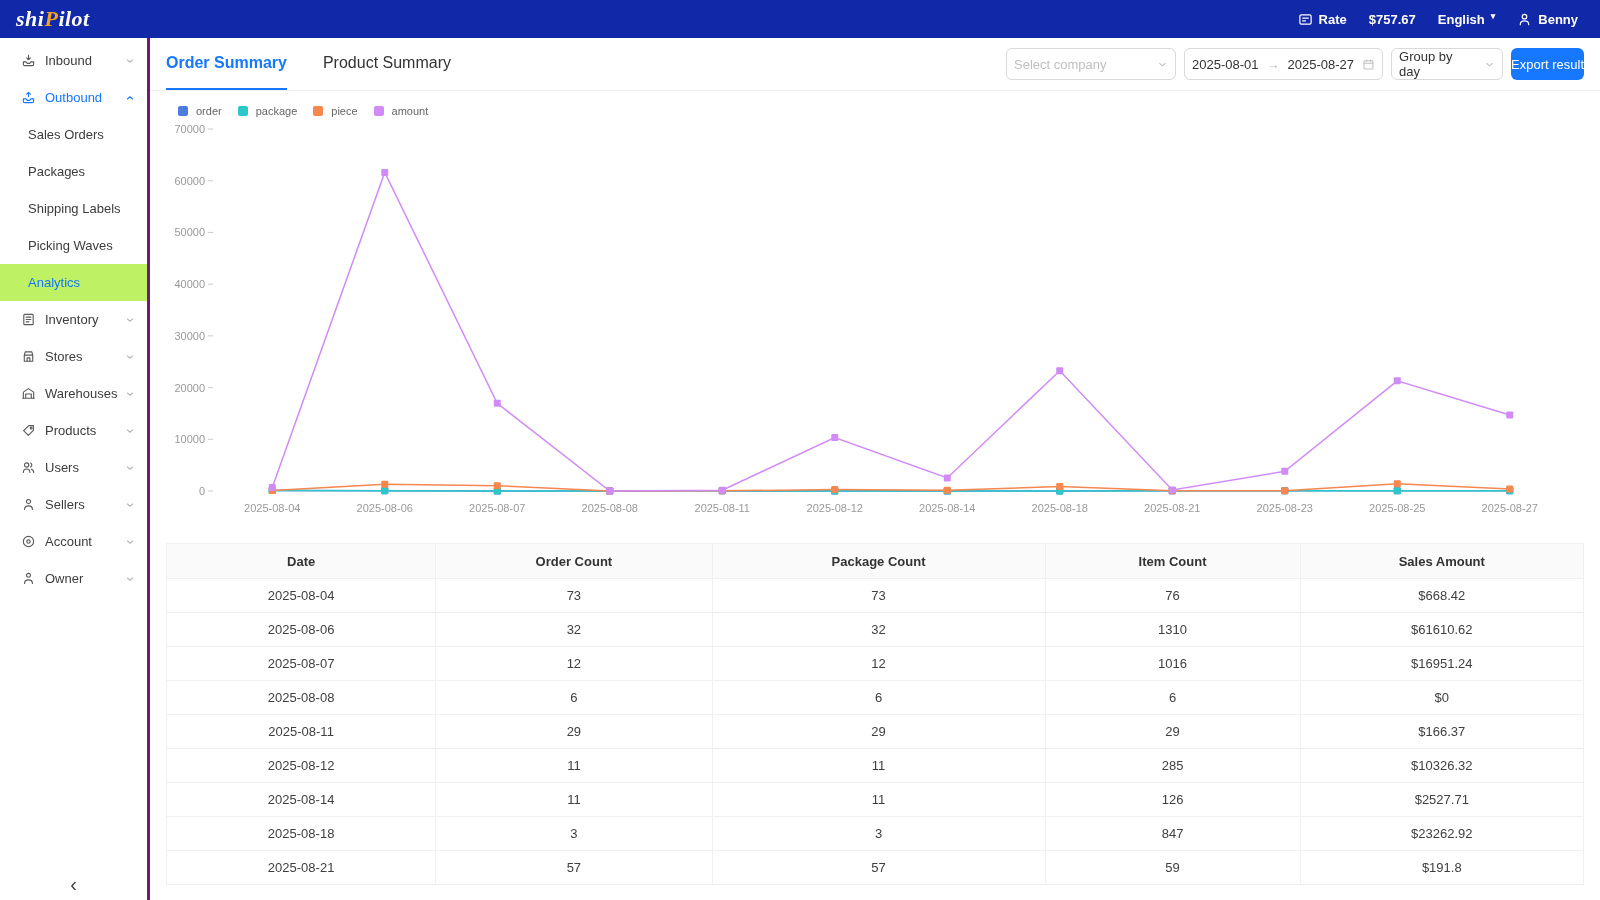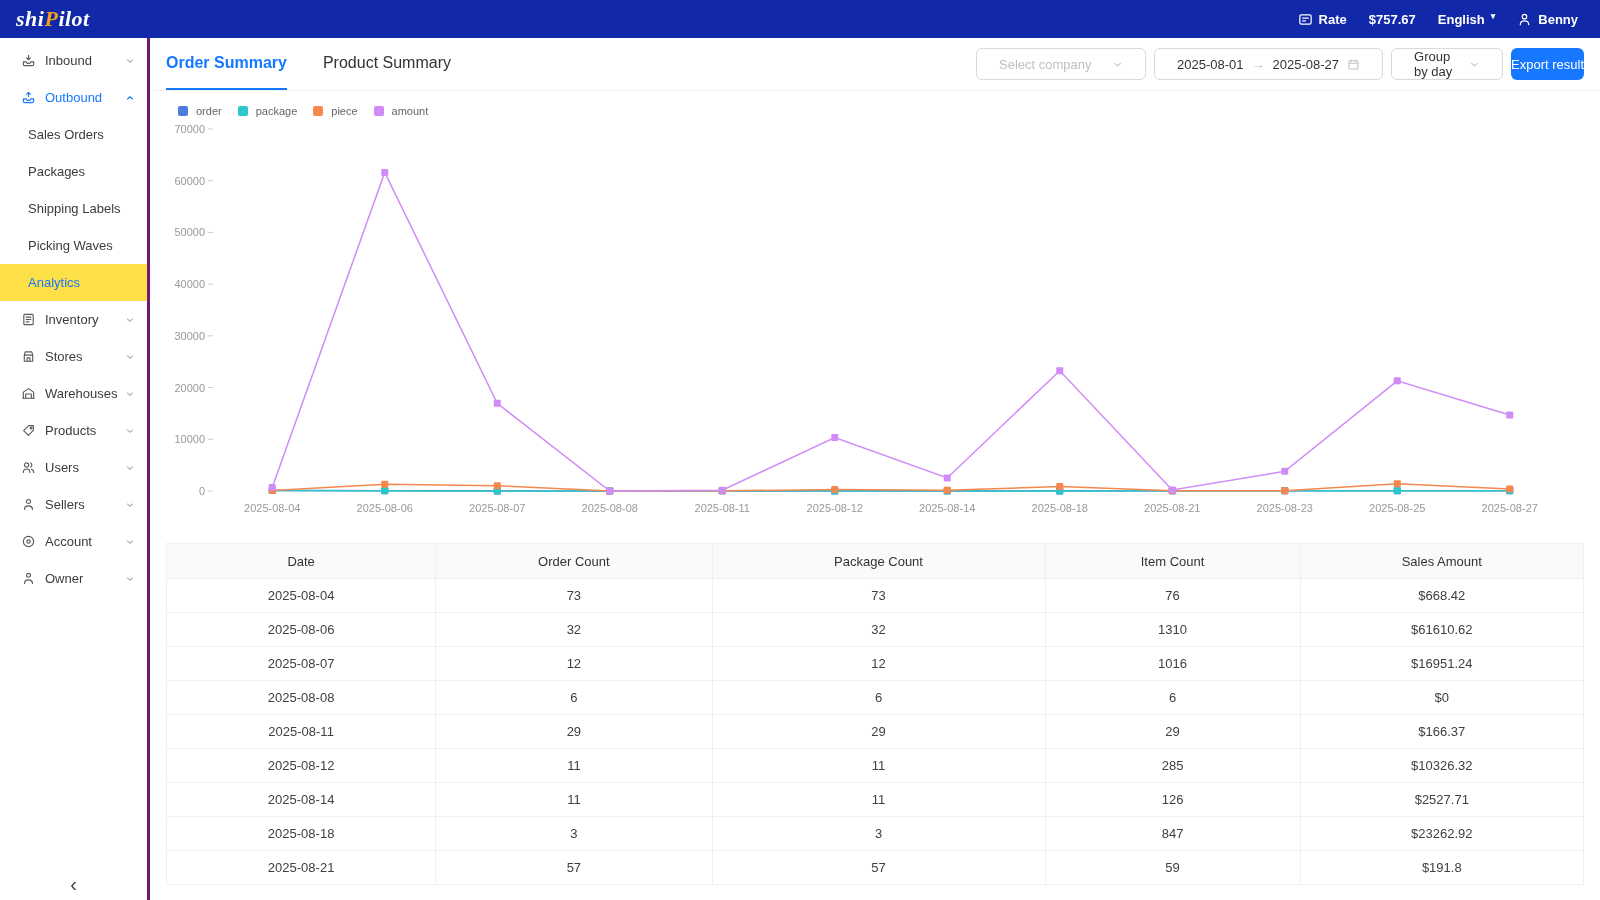--- a/index.html
+++ b/index.html
@@ -17,47 +17,47 @@
   
   .layout{display:flex;height:862px}
   .sidebar{width:150px;flex-shrink:0;border-right:3px solid #701a75;position:relative;background:#fff}
   .sb-items{padding-top:4px}
   .sb-item{display:flex;align-items:center;height:37px;padding:0 12px 0 20px;font-size:13px;color:#3c3c3c;cursor:pointer}
   .sb-item .sb-icon{width:16px;height:16px;margin-right:9px;display:flex;align-items:center;justify-content:center;color:#5a5a5a}
   .sb-item .sb-chevron{margin-left:auto;color:#b5b5b5;display:flex;align-items:center}
   .sb-item.active{color:#1677ff}
   .sb-item.active .sb-icon,.sb-item.active .sb-chevron{color:#1677ff}
   .sb-sub{display:flex;align-items:center;height:37px;padding-left:28px;font-size:13px;color:#3c3c3c;cursor:pointer}
-  .sb-sub.active{background:#fde047;color:#1677ff}
+  .sb-sub.active{background:#bef264;color:#1677ff}
   .sb-collapse{position:absolute;bottom:6px;left:0;width:100%;display:flex;justify-content:center;font-size:20px;color:#3c3c3c;cursor:pointer;line-height:1}
 
   
   .main{flex:1;display:flex;flex-direction:column;overflow:hidden}
   .toolbar{display:flex;justify-content:space-between;align-items:stretch;height:53px;padding:0 16px;border-bottom:1px solid #f0f0f0;flex-shrink:0}
   .tabs{display:flex;gap:36px}
   .tab{display:flex;align-items:center;font-size:16px;color:#333;border-bottom:2px solid transparent;cursor:pointer}
   .tab.active{color:#1677ff;border-bottom-color:#1677ff;font-weight:700}
   .controls{display:flex;align-items:center;gap:8px}
-  .select,.daterange{height:32px;border:1px solid #d9d9d9;border-radius:6px;background:#fff;display:flex;align-items:center;padding:0 22px;font-size:13px;color:#333;gap:8px;cursor:pointer}
+  .select,.daterange{height:32px;border:1px solid #d9d9d9;border-radius:6px;background:#fff;display:flex;align-items:center;padding:0 7px;font-size:13px;color:#333;gap:8px;cursor:pointer}
   .select .ph{color:#bfbfbf}
   .muted{color:#bfbfbf;display:flex;align-items:center}
   .export-btn{height:32px;border:none;border-radius:6px;background:#1677ff;color:#fff;font-size:13px;padding:0 0;cursor:pointer;font-family:inherit}
 
   
   .chart-wrap{padding:12px 16px 0;flex-shrink:0}
   .legend{display:flex;align-items:center;gap:16px;font-size:11px;color:#666;padding-left:12px;height:16px}
   .legend-item{display:flex;align-items:center;gap:8px;cursor:pointer}
   .legend-swatch{width:10px;height:10px;border-radius:2px;display:inline-block}
   #chart-svg{display:block}
   .tick{font-size:11px;fill:#999}
 
   
   .table-wrap{padding:22px 16px 0}
   table{width:100%;border-collapse:collapse;font-size:13px;color:#404040;table-layout:fixed}
-  th{background:#fafafa;font-weight:400;height:35px;border:1px solid #f0f0f0;text-align:center;color:#333}
+  th{background:#fafafa;font-weight:700;height:35px;border:1px solid #f0f0f0;text-align:center;color:#333}
   td{height:34px;border:1px solid #f0f0f0;text-align:center}
 </style>
 </head>
 <body>
 
 <header class="topbar">
   <div class="logo"><span>shi</span><span class="accent">P</span><span>ilot</span></div>
   <div class="topbar-right">
     <div class="tb-item">
       <span class="ic">

